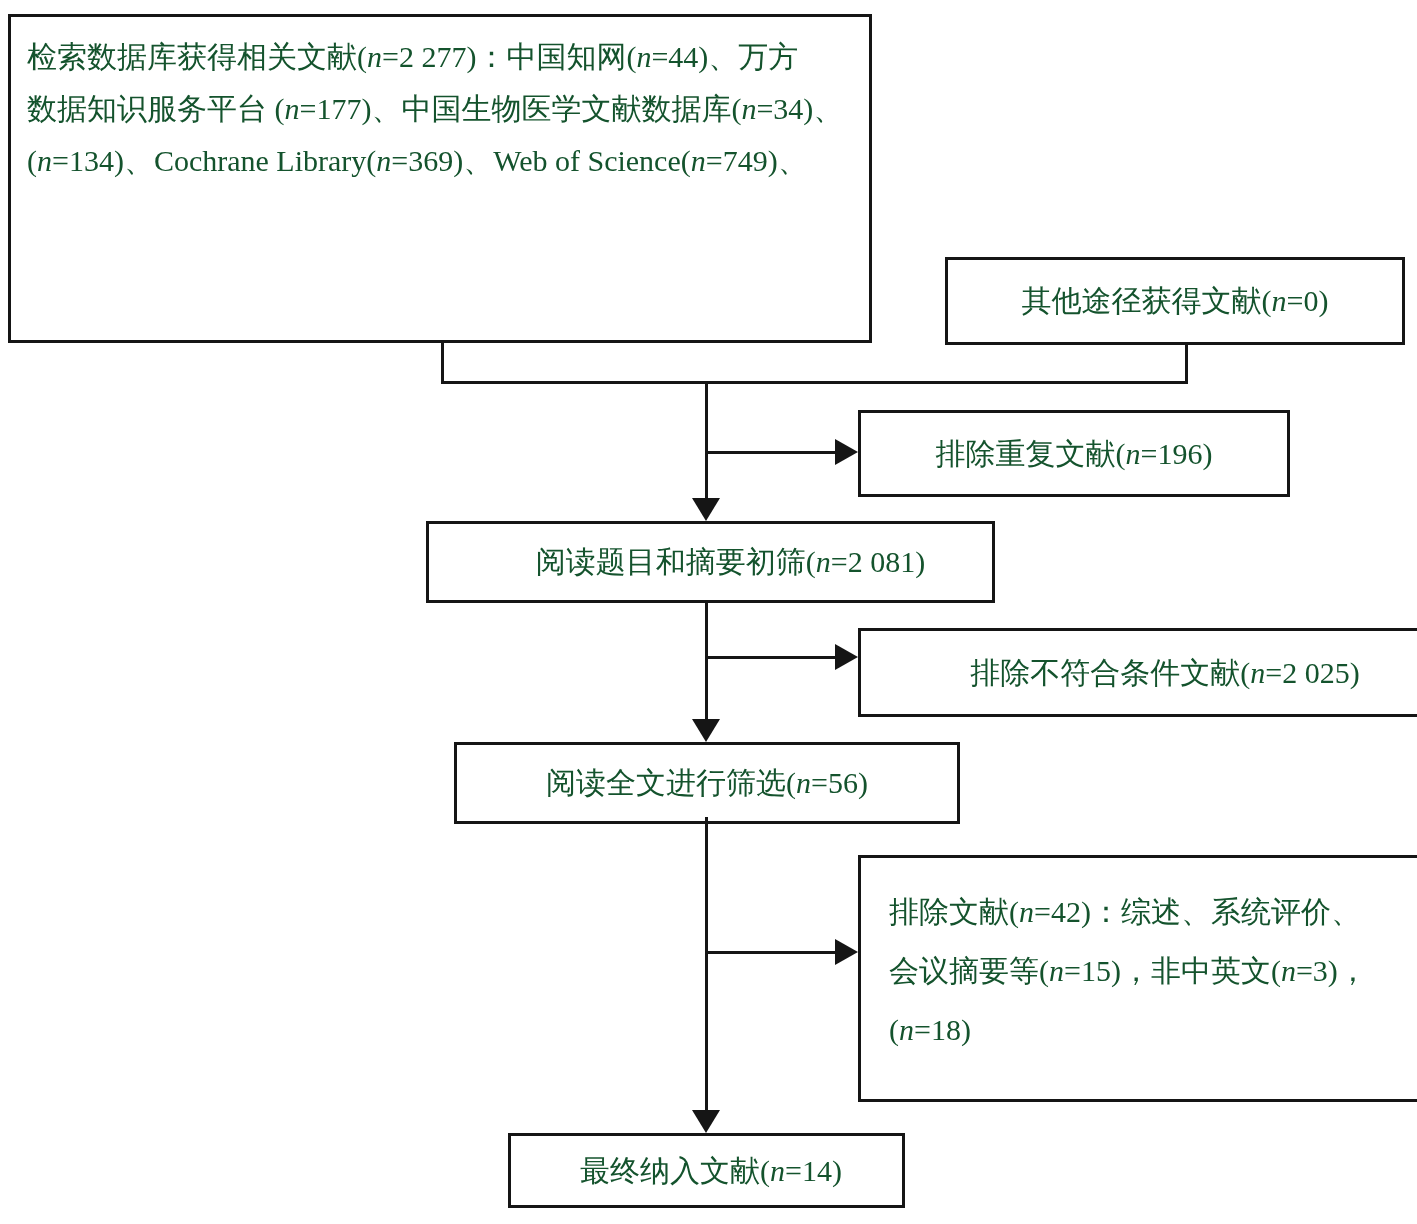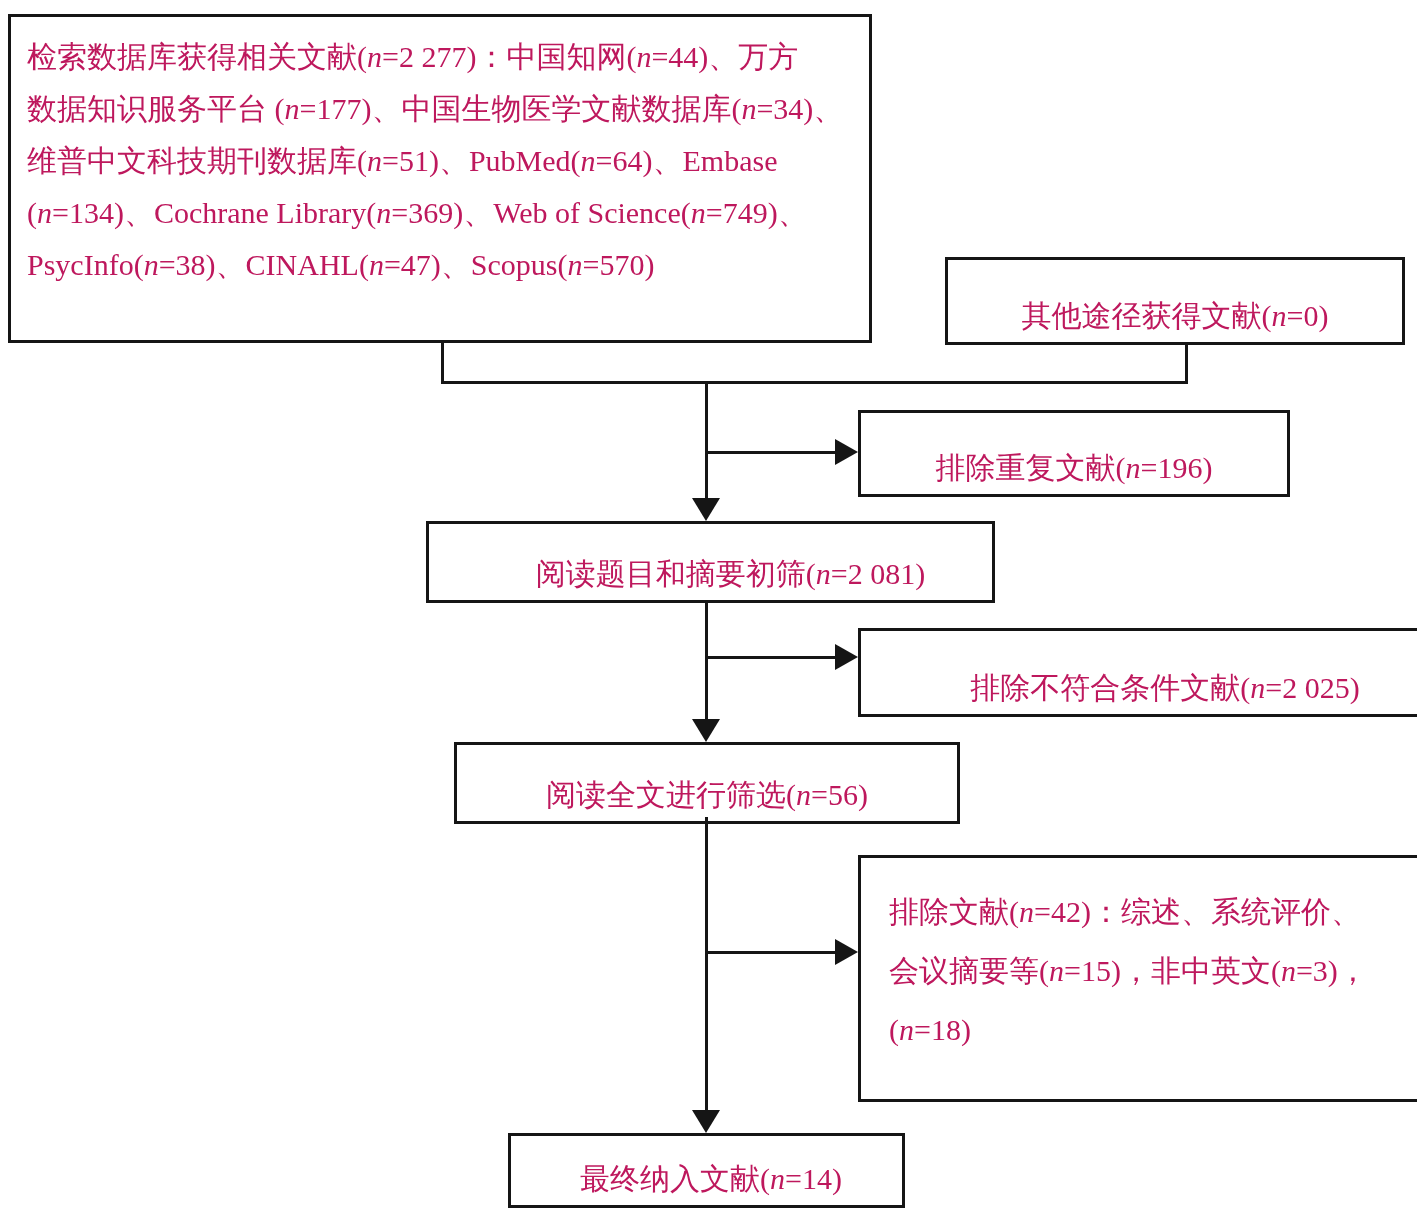--- a/index.html
+++ b/index.html
@@ -16,25 +16,25 @@
     color: #151515;
     overflow: hidden;
   }
   .box {
     position: absolute;
     border: 3px solid #151515;
     background: #ffffff;
     box-sizing: border-box;
     font-size: 30px;
     line-height: 52px;
-    color: #be185d;
+    color: #14532d;
   }
   .box.center {
     display: flex;
-    align-items: flex-end;
+    align-items: center;
     justify-content: center;
     text-align: center;
   }
   .box.multiline {
     display: block;
   }
   .flow-text { white-space: nowrap; }
   .flow-text i { font-style: italic; }
 
   
@@ -91,23 +91,21 @@
   }
 </style>
 </head>
 <body>
 
 <div class="canvas">
 
   <div class="box multiline" id="box-search">
     <div class="flow-text">检索数据库获得相关文献(<i>n</i>=2 277)：中国知网(<i>n</i>=44)、万方</div>
     <div class="flow-text">数据知识服务平台 (<i>n</i>=177)、中国生物医学文献数据库(<i>n</i>=34)、</div>
-    <div class="flow-text">维普中文科技期刊数据库(<i>n</i>=51)、PubMed(<i>n</i>=64)、Embase</div>
     <div class="flow-text">(<i>n</i>=134)、Cochrane Library(<i>n</i>=369)、Web of Science(<i>n</i>=749)、</div>
-    <div class="flow-text">PsycInfo(<i>n</i>=38)、CINAHL(<i>n</i>=47)、Scopus(<i>n</i>=570)</div>
   </div>
 
   <div class="box center" id="box-other">
     <span class="flow-text">其他途径获得文献(<i>n</i>=0)</span>
   </div>
 
   <div class="vline" style="left:441px; top:341px; height:43px;"></div>
   <div class="vline" style="left:1185px; top:343px; height:41px;"></div>
   <div class="hline" style="left:441px; top:381px; width:747px;"></div>
 

